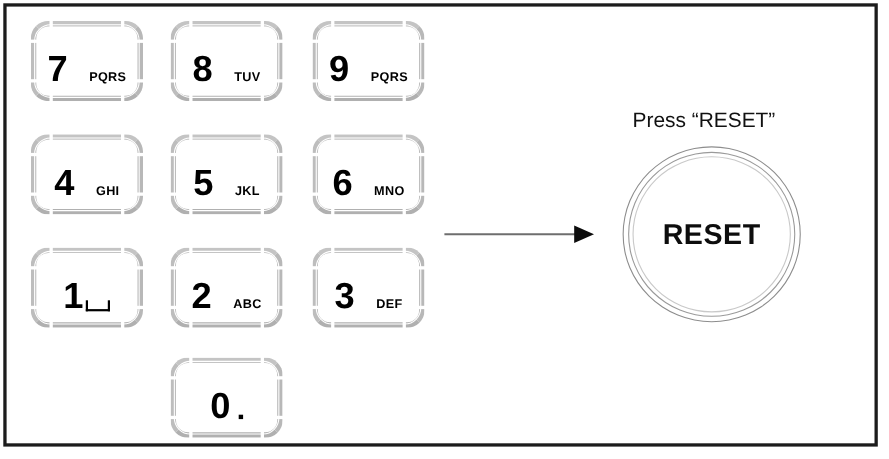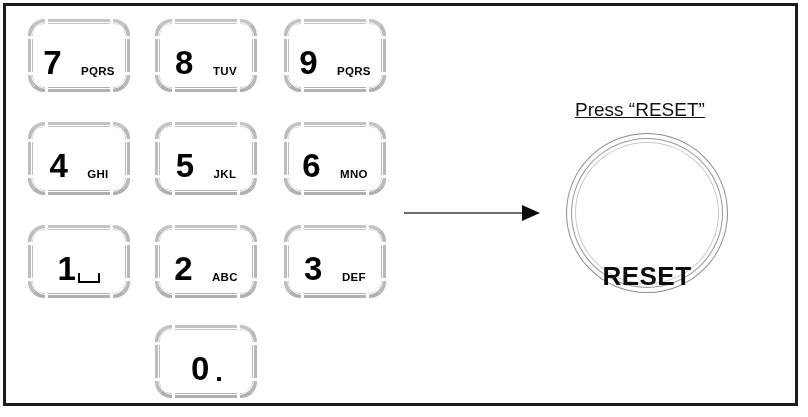--- a/index.html
+++ b/index.html
@@ -133,34 +133,33 @@
     height: 34px;
   }
   
   #reset-label {
     position: absolute;
     left: 575px;
     top: 99px;
     font-size: 19px;
     color: #111111;
     white-space: nowrap;
-    text-decoration: underline;
   }
   #reset-button {
     position: absolute;
     left: 566px;
     top: 133px;
     width: 162px;
     height: 160px;
     border-radius: 50%;
     background: #ffffff;
     border: 1.5px solid #8d8d8d;
     box-sizing: border-box;
     display: flex;
-    align-items: flex-end;
+    align-items: center;
     justify-content: center;
   }
   #reset-button::before {
     content: "";
     position: absolute;
     left: 4px;
     top: 4px;
     right: 4px;
     bottom: 4px;
     border-radius: 50%;

